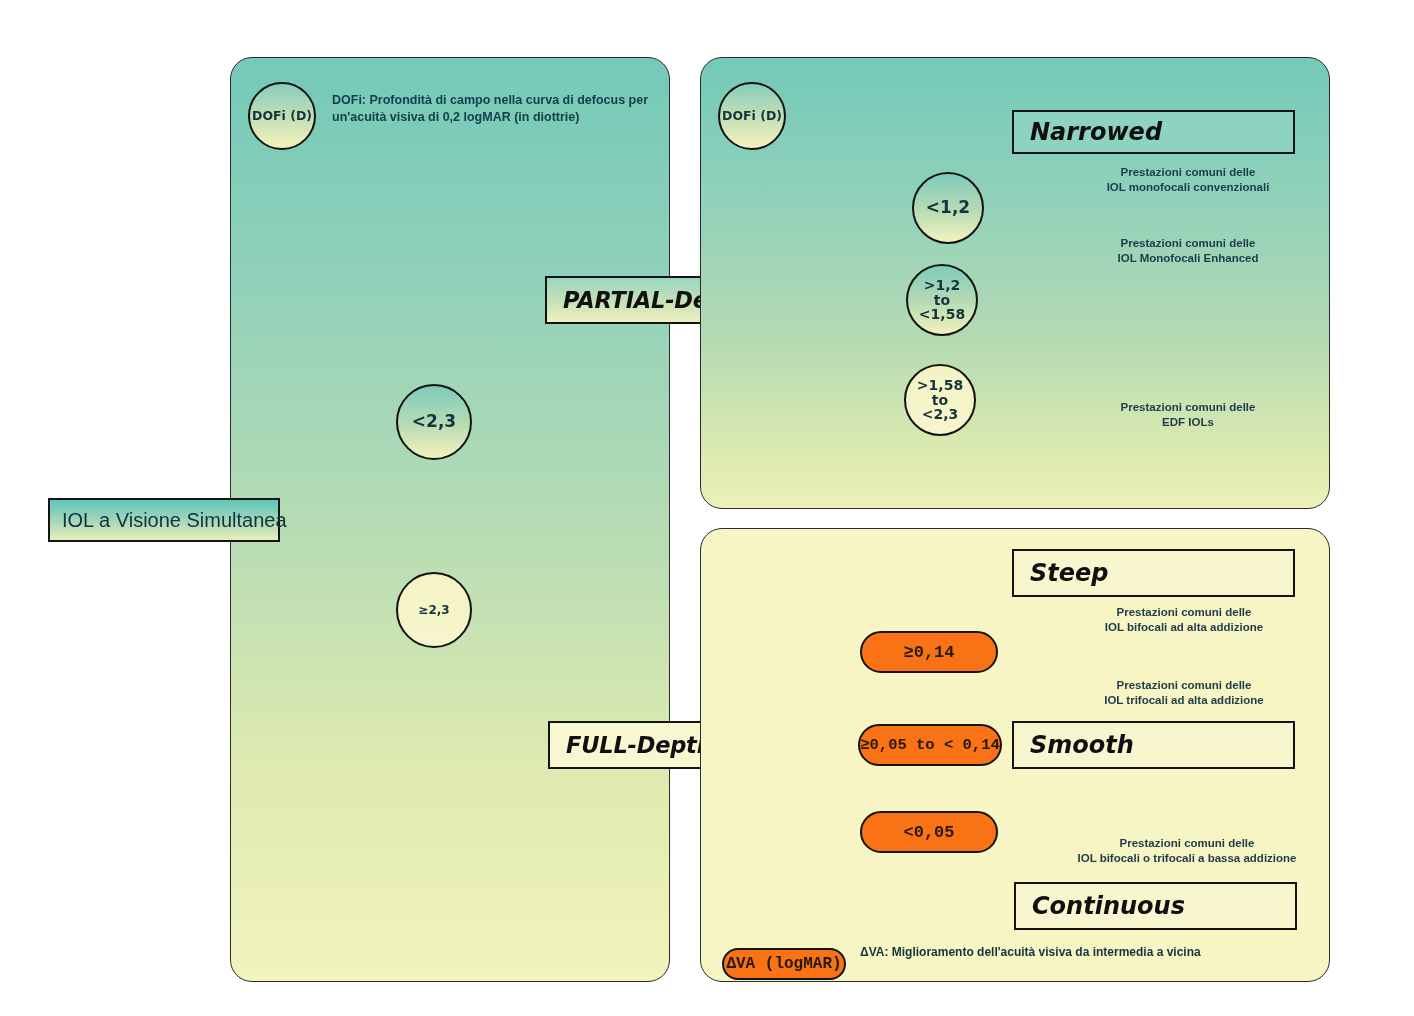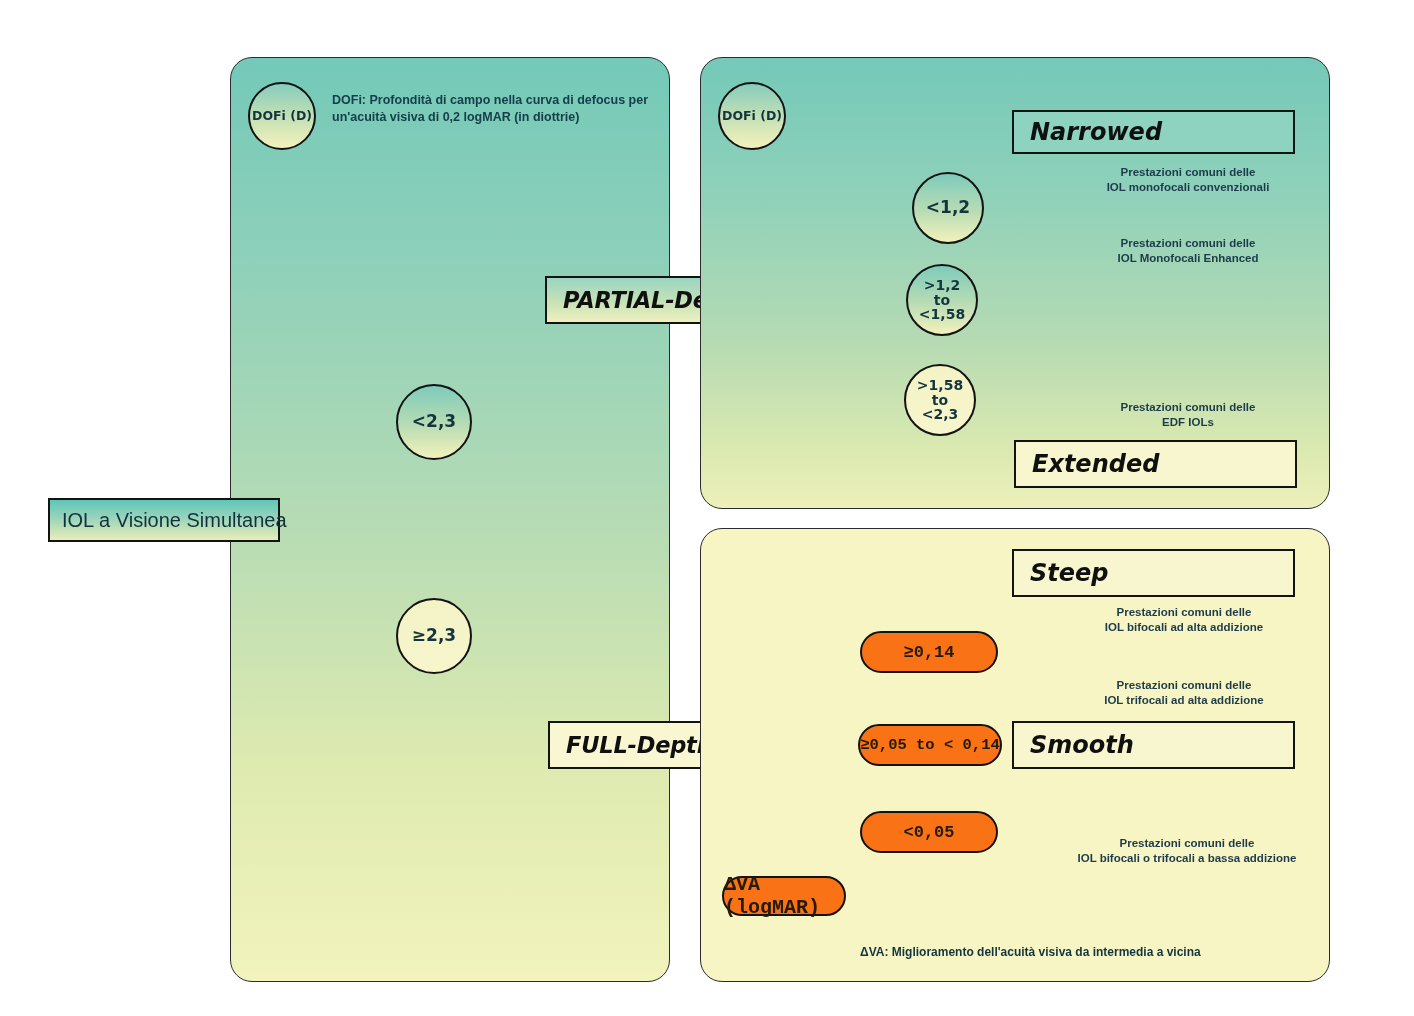--- a/index.html
+++ b/index.html
@@ -98,21 +98,21 @@
   <div class="circ circ-legend" style="left:248px;top:82px;width:68px;height:68px;">DOFi (D)</div>
 
   <div id="legend-left-text">DOFi: Profondità di campo nella curva di defocus per un'acuità visiva di 0,2 logMAR (in diottrie)</div>
 
   <div class="nodebox" id="box-root">
     <span>IOL a Visione Simultanea</span>
   </div>
 
   <div class="circ circ-teal" style="left:396px;top:384px;width:76px;height:76px;font-size:17px;">&lt;2,3</div>
 
-  <div class="circ circ-cream" style="left:396px;top:598px;width:76px;height:76px;font-size:17px;">≥2,3</div>
+  <div class="circ circ-cream" style="left:396px;top:572px;width:76px;height:76px;font-size:12px;">≥2,3</div>
 
   <div class="nodebox stage-box" id="box-partial" style="left:545px;top:276px;width:284px;height:48px;">
     <span>PARTIAL-Depth of Field (DOFi)</span>
   </div>
 
   <div class="nodebox stage-box" id="box-full" style="left:548px;top:721px;width:284px;height:48px;">
     <span>FULL-Depth of Field (DOFi)</span>
   </div>
 
   <div class="panel" id="panel-partial"></div>
@@ -133,23 +133,20 @@
     <span>&gt;1,58</span>
     <span>to</span>
     <span>&lt;2,3</span>
   </div>
 
   <div class="nodebox result-box result-teal" style="left:1012px;top:110px;width:283px;height:44px;">
     <span>Narrowed</span>
   </div>
 
 
-  <div class="nodebox result-box result-cream" style="left:1014px;top:440px;width:283px;height:48px;">
-    <span>Extended</span>
-  </div>
 
   <div class="anno" style="left:1058px;top:165px;">
     <div>Prestazioni comuni delle</div>
     <div>IOL monofocali convenzionali</div>
   </div>
 
   <div class="anno" style="left:1058px;top:236px;">
     <div>Prestazioni comuni delle</div>
     <div>IOL Monofocali Enhanced</div>
   </div>
@@ -168,33 +165,36 @@
   <div class="pill" style="left:860px;top:811px;width:138px;height:42px;">&lt;0,05</div>
 
   <div class="nodebox result-box result-cream" style="left:1012px;top:549px;width:283px;height:48px;">
     <span>Steep</span>
   </div>
 
   <div class="nodebox result-box result-cream" style="left:1012px;top:721px;width:283px;height:48px;">
     <span>Smooth</span>
   </div>
 
+  <div class="nodebox result-box result-cream" style="left:1014px;top:882px;width:283px;height:48px;">
+    <span>Continuous</span>
+  </div>
 
   <div class="anno" style="left:1054px;top:605px;">
     <div>Prestazioni comuni delle</div>
     <div>IOL bifocali ad alta addizione</div>
   </div>
 
   <div class="anno" style="left:1054px;top:678px;">
     <div>Prestazioni comuni delle</div>
     <div>IOL trifocali ad alta addizione</div>
   </div>
 
   <div class="anno" style="left:1044px;top:836px;width:286px;">
     <div>Prestazioni comuni delle</div>
     <div>IOL bifocali o trifocali a bassa addizione</div>
   </div>
 
-  <div class="pill" style="left:722px;top:876px;width:124px;height:40px;font-size:20px;">ΔVA (logMAR)</div>
+  <div class="pill" style="left:722px;top:948px;width:124px;height:32px;font-size:16px;">ΔVA (logMAR)</div>
 
   <div id="legend-bottom-text">ΔVA: Miglioramento dell'acuità visiva da intermedia a vicina</div>
 
 </div>
 
 </body></html>

